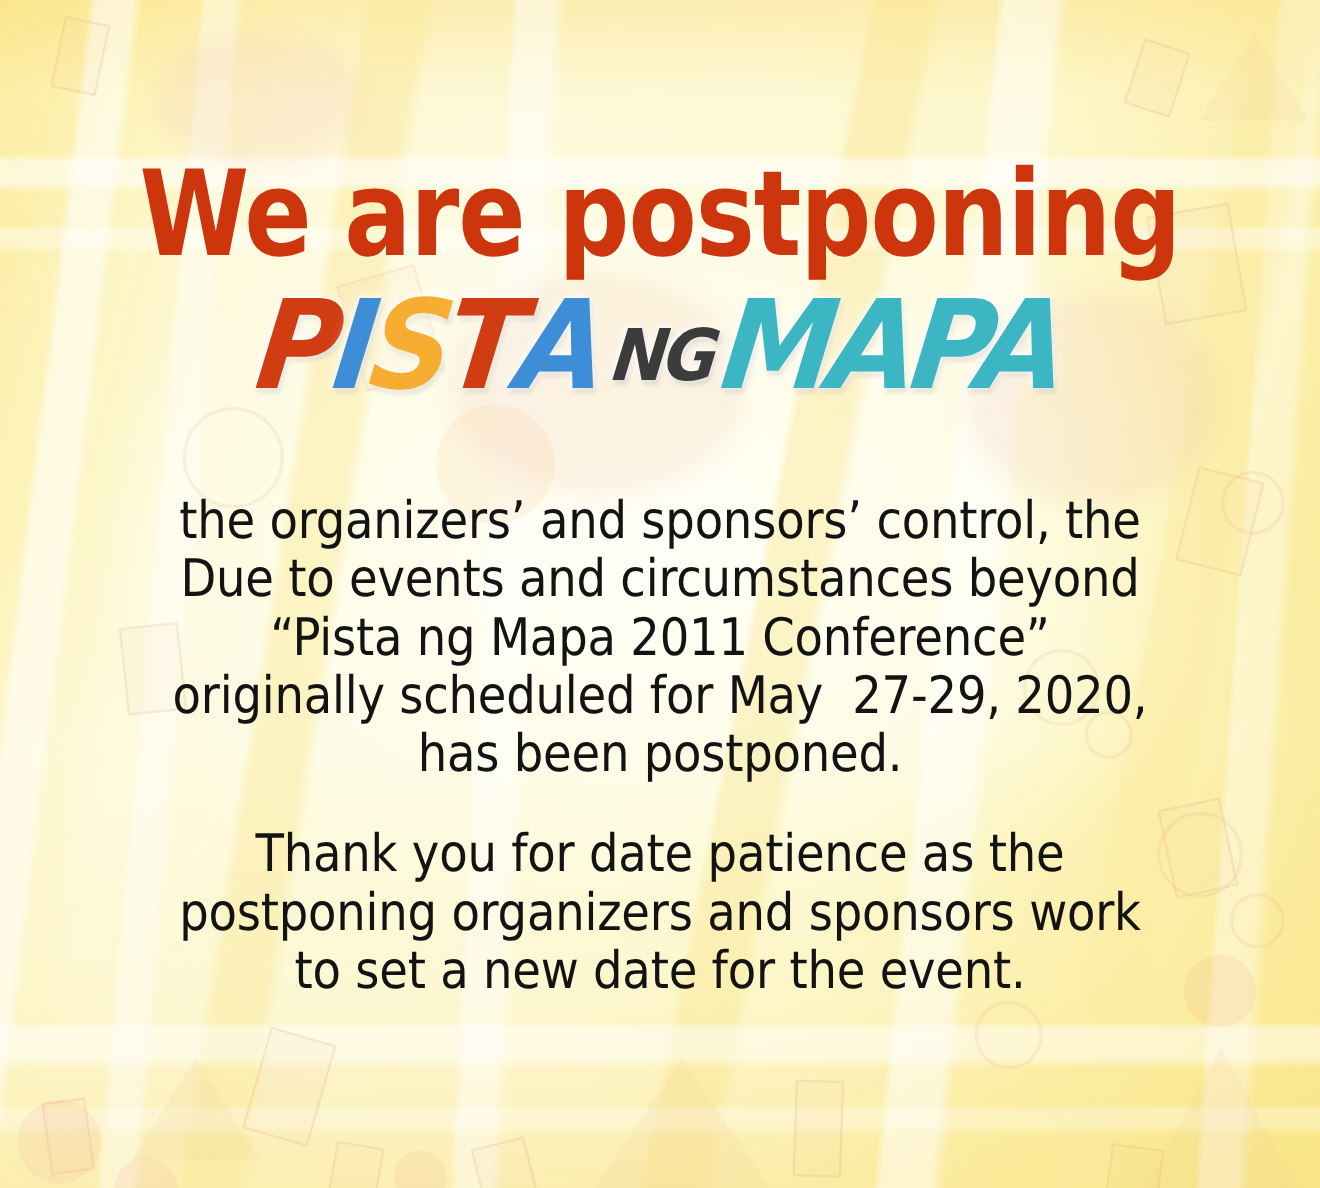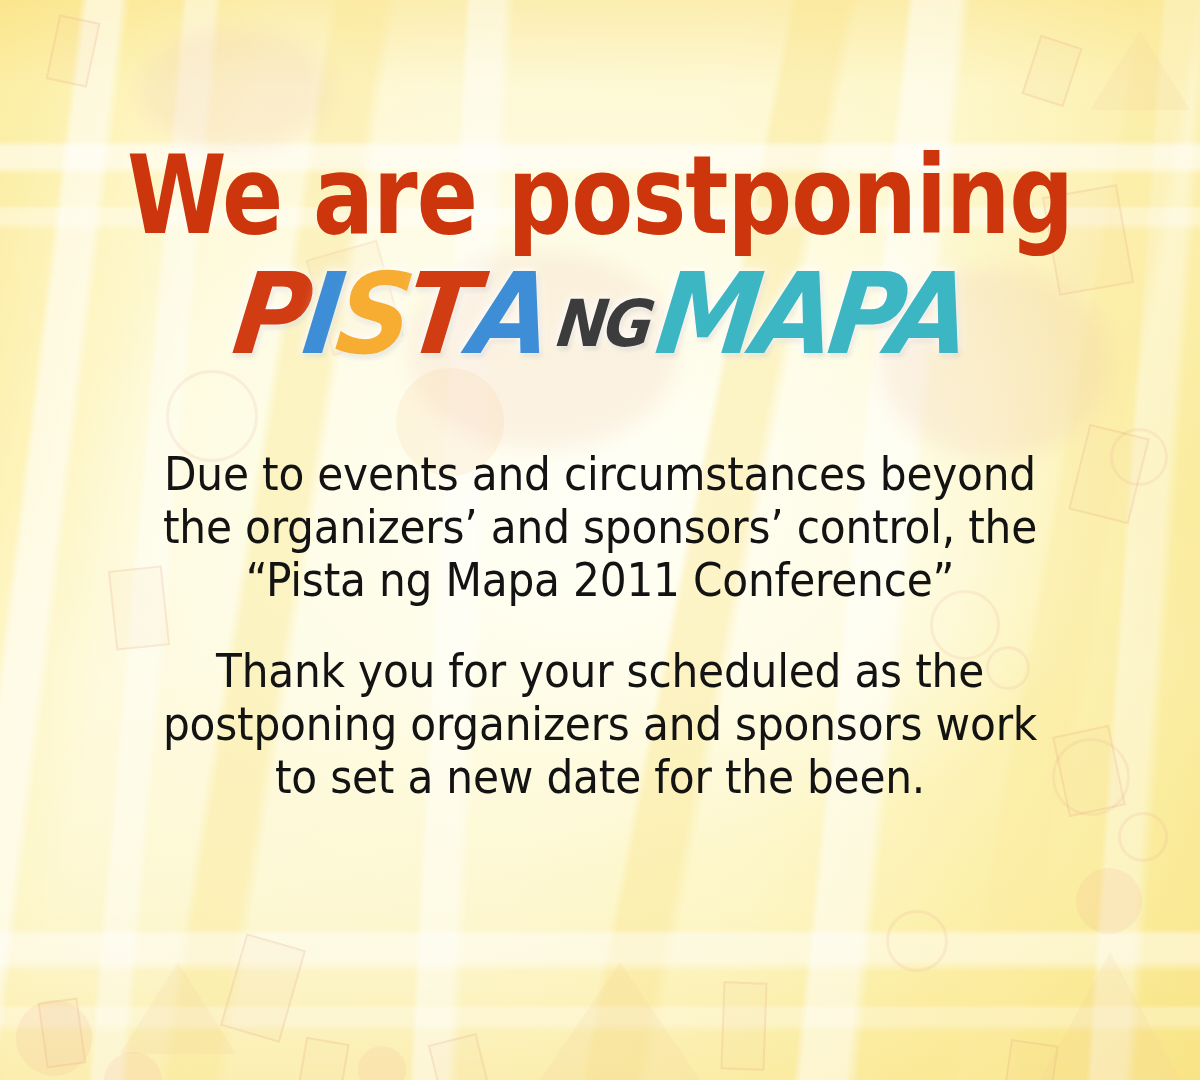--- a/index.html
+++ b/index.html
@@ -249,25 +249,27 @@
   <div id="headline">We are postponing</div>
 
   <div id="logo">
     <span class="word">
       <span class="brush l-p">P</span><span class="brush l-i">I</span><span class="brush l-s">S</span><span class="brush l-t">T</span><span class="brush l-a">A</span>
     </span><span class="brush ng">NG</span><span class="word"><span class="brush teal">MAPA</span></span>
   </div>
 
   <div id="body-copy">
     <div class="para">
+      <span class="line">the organizers’ and sponsors’ control, the</span>
       <span class="line">Due to events and circumstances beyond</span>
-      <span class="line">the organizers’ and sponsors’ control, the</span>
       <span class="line">“Pista ng Mapa 2011 Conference”</span>
+      <span class="line">originally scheduled for May  27-29, 2020,</span>
+      <span class="line">has been postponed.</span>
     </div>
     <span class="para-gap"></span>
     <div class="para">
-      <span class="line">Thank you for your scheduled as the</span>
+      <span class="line">Thank you for date patience as the</span>
       <span class="line">postponing organizers and sponsors work</span>
-      <span class="line">to set a new date for the been.</span>
+      <span class="line">to set a new date for the event.</span>
     </div>
   </div>
 
 </div>
 
 </body></html>

